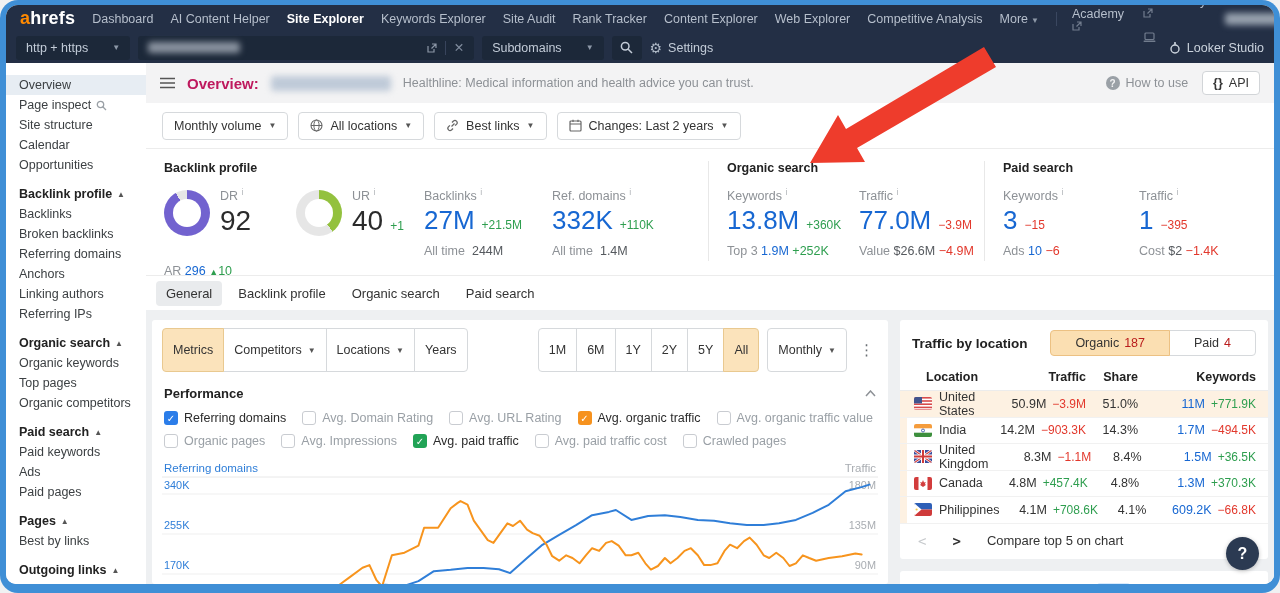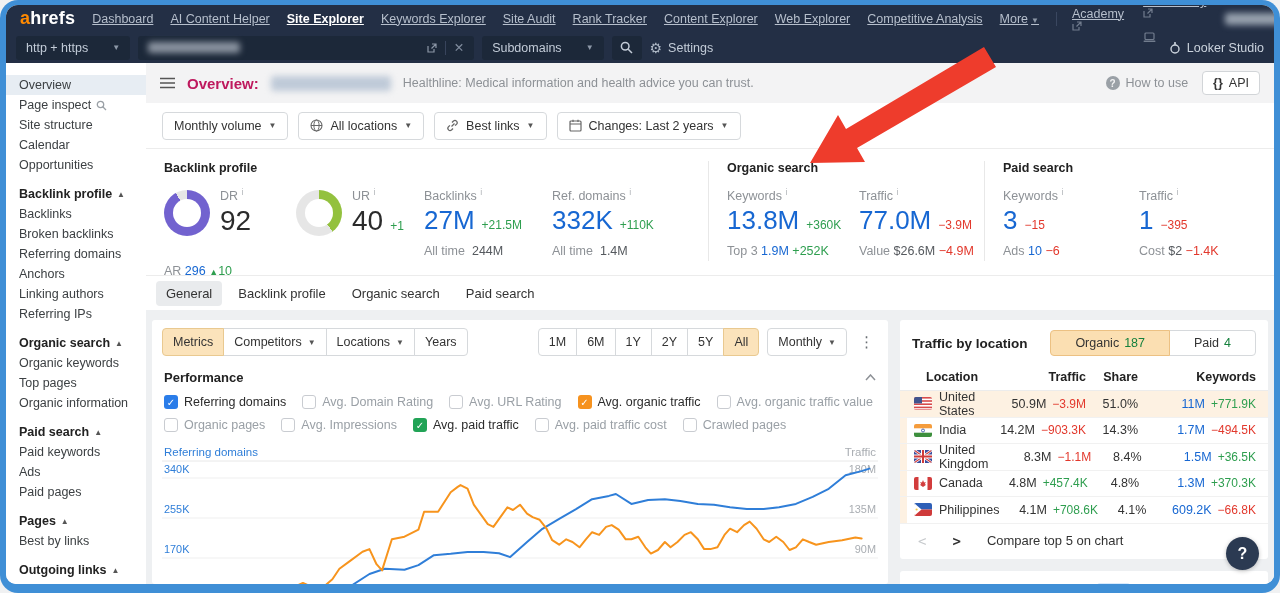--- a/index.html
+++ b/index.html
@@ -5,21 +5,21 @@
   * { box-sizing: border-box; margin: 0; padding: 0; }
   html,body { width:1280px; height:593px; background:#f0f1f2; font-family:"Liberation Sans", sans-serif; }
   .frame { position:relative; width:1280px; height:593px; background:#3f8fd6; border-radius:18px; padding:5px 6px 9px 6px; overflow:hidden; }
   .window { position:relative; width:1268px; height:579px; background:#fff; border-radius:12px 12px 10px 10px; overflow:hidden; }
 
   
   .topnav { background:#232f45; color:#b6bfcc; }
   .nav-row1 { height:27px; display:flex; align-items:center; padding:0 14px; gap:17px; font-size:12.5px; white-space:nowrap; }
   .logo { font-size:18px; font-weight:bold; letter-spacing:.2px; cursor:pointer; }
   .logo .a { color:#ff8a00; } .logo .rest { color:#fff; }
-  .nav-item { cursor:pointer;text-decoration:underline; }
+  .nav-item { cursor:pointer; }
   .nav-item.active { color:#fff; font-weight:bold; }
   .nav-caret { font-size:8px; color:#8d98a8; margin-left:3px; }
   .nav-sep { width:1px; height:14px; background:#3a4760; }
   .nav-right { margin-left:auto; display:flex; align-items:center; gap:15px; }
   .ext-ic { opacity:.75; margin-left:4px; }
   .blur-pill { display:inline-block; background:#8f99a8; border-radius:3px; filter:blur(3px); }
   .acct-pill { width:108px; height:12px; background:#97a1ae; }
   .nav-row2 { height:31px; display:flex; align-items:center; padding:0 10px; gap:8px; font-size:12.5px; }
   .dark-box { background:#1c2839; border-radius:3px; height:24px; display:flex; align-items:center; padding:0 10px; gap:21px; cursor:pointer; color:#c3ccd8; }
   .target-box { width:336px; gap:8px; cursor:text; }
@@ -85,21 +85,21 @@
   .tabs-row { height:34px; display:flex; align-items:center; gap:6px; padding:0 10px; flex-shrink:0; }
   .tab { font-size:13px; color:#333; padding:5px 10px; border-radius:4px; cursor:pointer; }
   .tab.active { background:#e9ebed; }
 
   
   .content { flex:1; background:#eef0f2; padding:10px 6px 0 6px; display:flex; gap:12px; min-height:0; }
   .card { background:#fff; border-radius:3px; }
   .chart-card { flex:1; min-width:0; padding:8px 10px 0 10px; overflow:hidden; }
   .ctrl-row { display:flex; align-items:center; }
   .seg { display:flex; }
-  .seg .seg-btn { border:1px solid #d6d9dc; background:#fff; height:28px; padding:0 10px; display:flex; align-items:center; gap:6px; font-size:12.5px; color:#333; cursor:pointer; margin-left:-1px; }
+  .seg .seg-btn { border:1px solid #d6d9dc; background:#fff; height:44px; padding:0 10px; display:flex; align-items:center; gap:6px; font-size:12.5px; color:#333; cursor:pointer; margin-left:-1px; }
   .seg .seg-btn:first-child { border-radius:4px 0 0 4px; margin-left:0; }
   .seg .seg-btn:last-child { border-radius:0 4px 4px 0; }
   .seg .seg-btn.only { border-radius:4px; }
   .seg-btn.sel { background:#fbe3bb; border-color:#e9c990; position:relative; z-index:1; }
   .seg-btn .caret { font-size:8px; color:#555; }
   .ctrl-right { margin-left:auto; display:flex; align-items:center; gap:8px; }
   .kebab { color:#6a6f74; font-size:15px; padding:0 4px; cursor:pointer; letter-spacing:0; }
   .perf-head { display:flex; align-items:center; margin:14px 2px 8px 2px; }
   .perf-title { font-size:13px; font-weight:bold; color:#222; }
   .collapse { margin-left:auto; color:#8d9196; cursor:pointer; display:flex; }
@@ -115,21 +115,21 @@
 
   .right-col { width:368px; flex-shrink:0; display:flex; flex-direction:column; gap:12px; }
   .traffic-card { padding:0; }
   .tc-head { display:flex; align-items:center; padding:10px 12px 8px 12px; }
   .tc-title { font-size:13.5px; font-weight:bold; color:#222; }
   .toggle { margin-left:auto; display:flex; }
   .tg-btn { border:1px solid #d6d9dc; background:#fff; height:26px; padding:0 24px; font-size:12.5px; color:#333; display:flex; align-items:center; gap:5px; cursor:pointer; margin-left:-1px; }
   .tg-btn:first-child { border-radius:4px 0 0 4px; margin-left:0; }
   .tg-btn:last-child { border-radius:0 4px 4px 0; }
   .tg-btn.sel { background:#fbdfb2; border-color:#ecc183; z-index:1; }
-  .tg-count { color:#15803d; }
+  .tg-count { color:#b91c1c; }
   .loc-table { width:100%; font-size:12.5px; }
   .lt-head { display:flex; padding:6px 12px; font-weight:bold; color:#222; border-bottom:1px solid #ececec; }
   .lt-row { display:flex; align-items:center; height:26.5px; padding:0 12px 0 0; border-bottom:1px solid #f1f1f1; position:relative; cursor:pointer; }
   .lt-row::before { content:""; position:absolute; left:0; top:0; bottom:0; width:7px; background:#fdf1e2; }
   .lt-row.hl { background:#fdf1e2; }
   .col-loc { flex:1; display:flex; align-items:center; gap:7px; padding-left:14px; color:#333; }
   .col-traffic { width:106px; display:flex; justify-content:flex-end; gap:6px; }
   .col-share { width:52px; text-align:right; color:#333; }
   .col-kw { width:118px; display:flex; justify-content:flex-end; gap:6px; }
   .tv { color:#333; } .kv { color:#1767d2; }
@@ -281,21 +281,21 @@
             <span>Organic search</span>
             <span class="tri">▲</span>
           </div>
           <div class="side-item">
             <span>Organic keywords</span>
           </div>
           <div class="side-item">
             <span>Top pages</span>
           </div>
           <div class="side-item">
-            <span>Organic information</span>
+            <span>Organic competitors</span>
           </div>
           <div class="side-header">
             <span>Paid search</span>
             <span class="tri">▲</span>
           </div>
           <div class="side-item">
             <span>Paid keywords</span>
           </div>
           <div class="side-item">
             <span>Ads</span>

